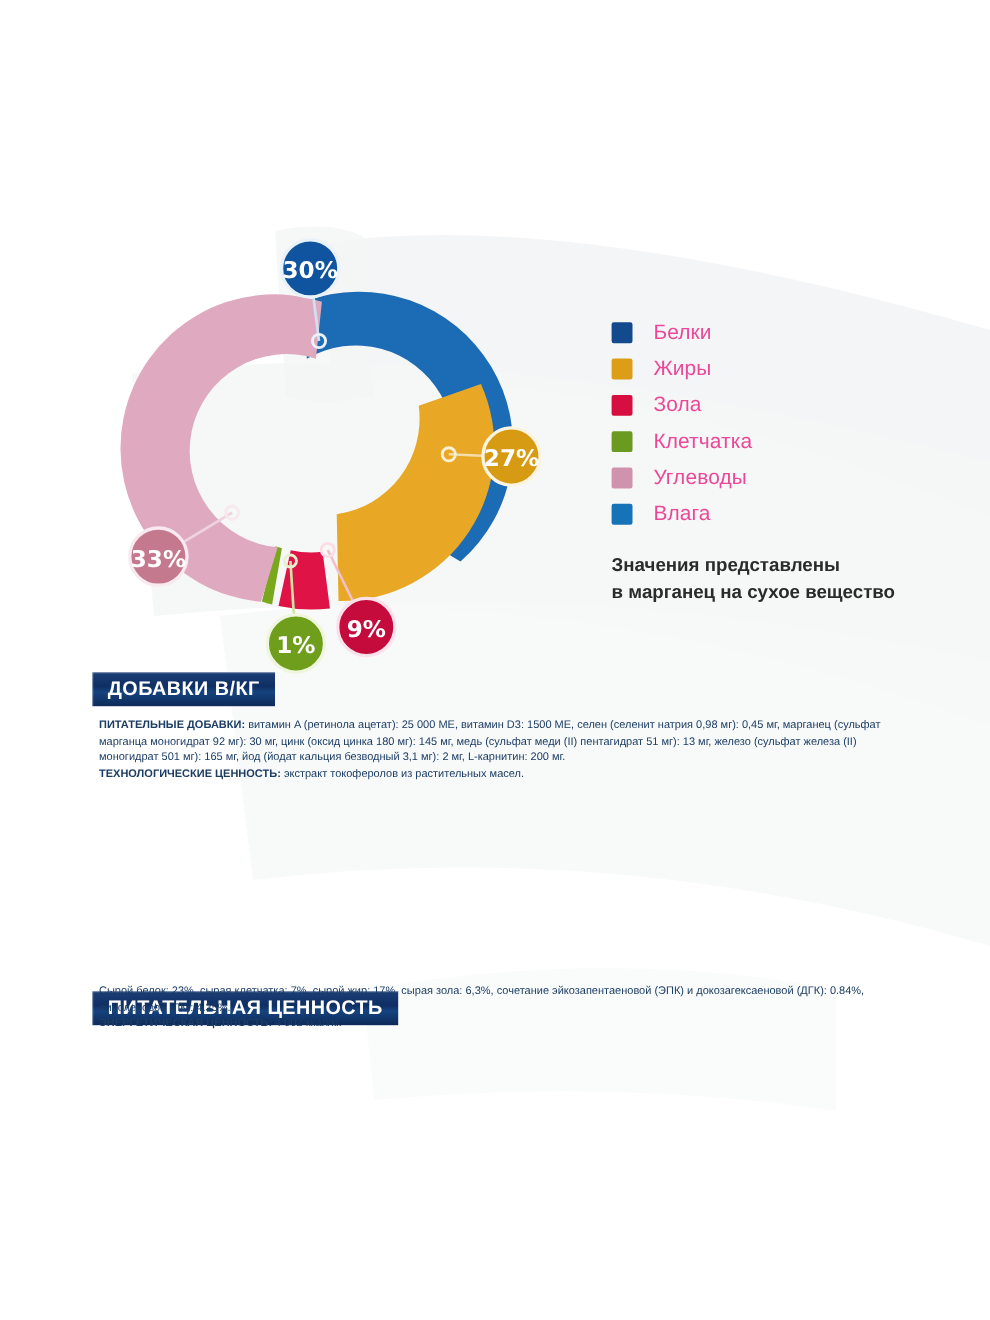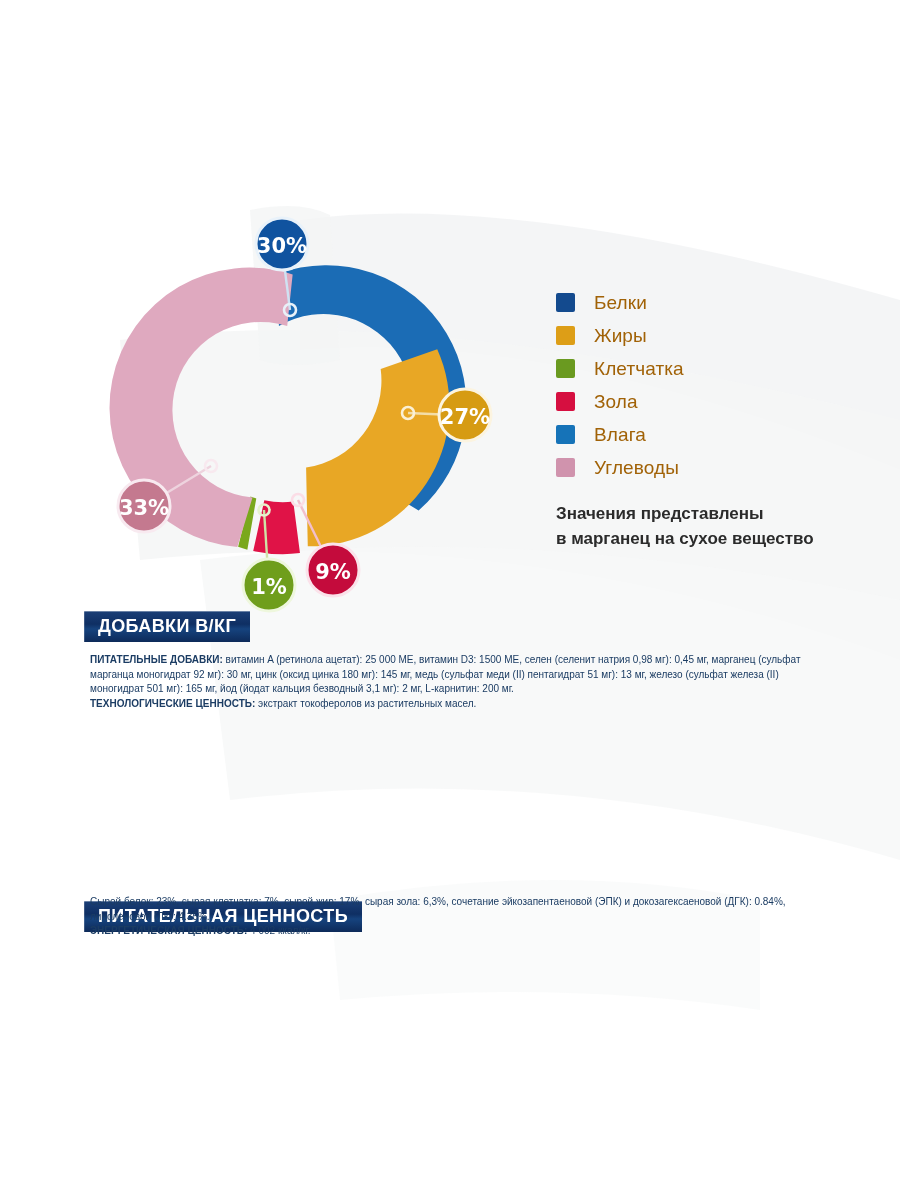--- a/index.html
+++ b/index.html
@@ -27,21 +27,21 @@
     fill:#ffffff;
   }
 
   
   #legend{position:absolute;left:556px;top:286px;width:300px;}
   .legend-row{display:flex;align-items:center;height:33px;}
   .legend-sw{width:19px;height:19px;border-radius:2px;flex:0 0 auto;}
   .legend-lb{
     margin-left:19px;
     font-size:19px;
-    color:#a16207;
+    color:#ec4899;
     font-family:"Liberation Sans", sans-serif;
     letter-spacing:.1px;
     white-space:nowrap;
   }
   #legend-note{
     margin-top:18px;
     font-size:17px;
     font-weight:bold;
     color:#2b2b2b;
     line-height:1.45;
@@ -169,37 +169,37 @@
       <span class="legend-sw" style="background:#134a8e"></span>
       <span class="legend-lb">Белки</span>
     </div>
 
     <div class="legend-row">
       <span class="legend-sw" style="background:#dd9e17"></span>
       <span class="legend-lb">Жиры</span>
     </div>
 
     <div class="legend-row">
+      <span class="legend-sw" style="background:#d60f40"></span>
+      <span class="legend-lb">Зола</span>
+    </div>
+
+    <div class="legend-row">
       <span class="legend-sw" style="background:#6a9a20"></span>
       <span class="legend-lb">Клетчатка</span>
     </div>
 
     <div class="legend-row">
-      <span class="legend-sw" style="background:#d60f40"></span>
-      <span class="legend-lb">Зола</span>
+      <span class="legend-sw" style="background:#d093ad"></span>
+      <span class="legend-lb">Углеводы</span>
     </div>
 
     <div class="legend-row">
       <span class="legend-sw" style="background:#1673b8"></span>
       <span class="legend-lb">Влага</span>
-    </div>
-
-    <div class="legend-row">
-      <span class="legend-sw" style="background:#d093ad"></span>
-      <span class="legend-lb">Углеводы</span>
     </div>
 
     <div id="legend-note">
       <div>Значения представлены</div>
       <div>в марганец на сухое вещество</div>
     </div>
   </div>
 
   <div class="sec-head" id="head-additives">ДОБАВКИ В/КГ</div>
 

